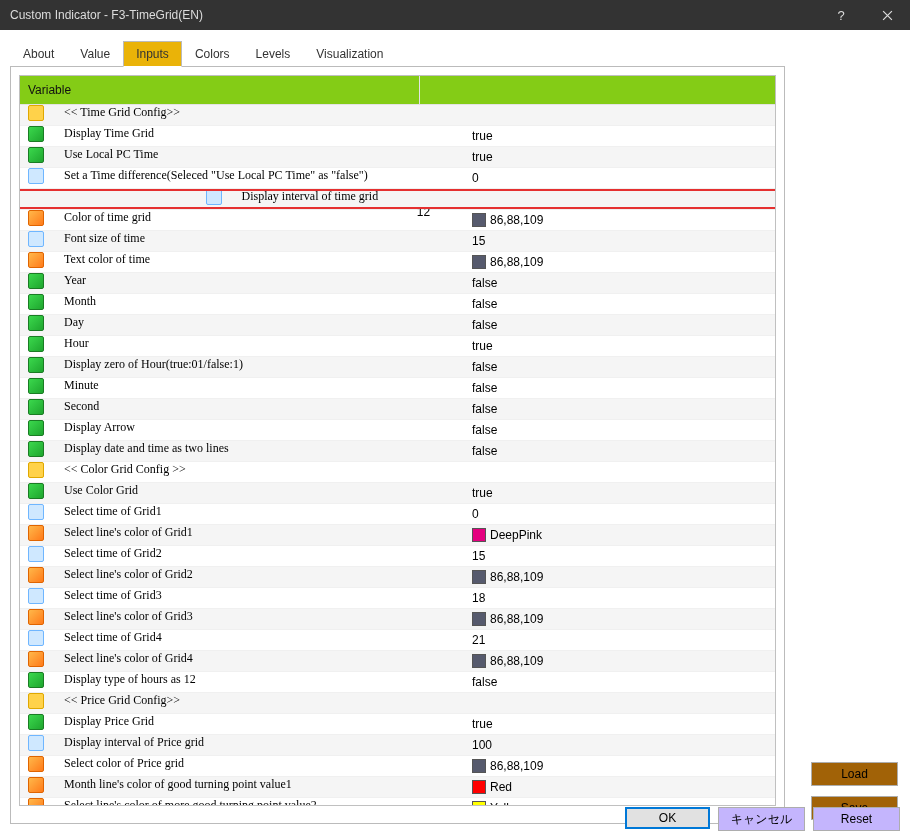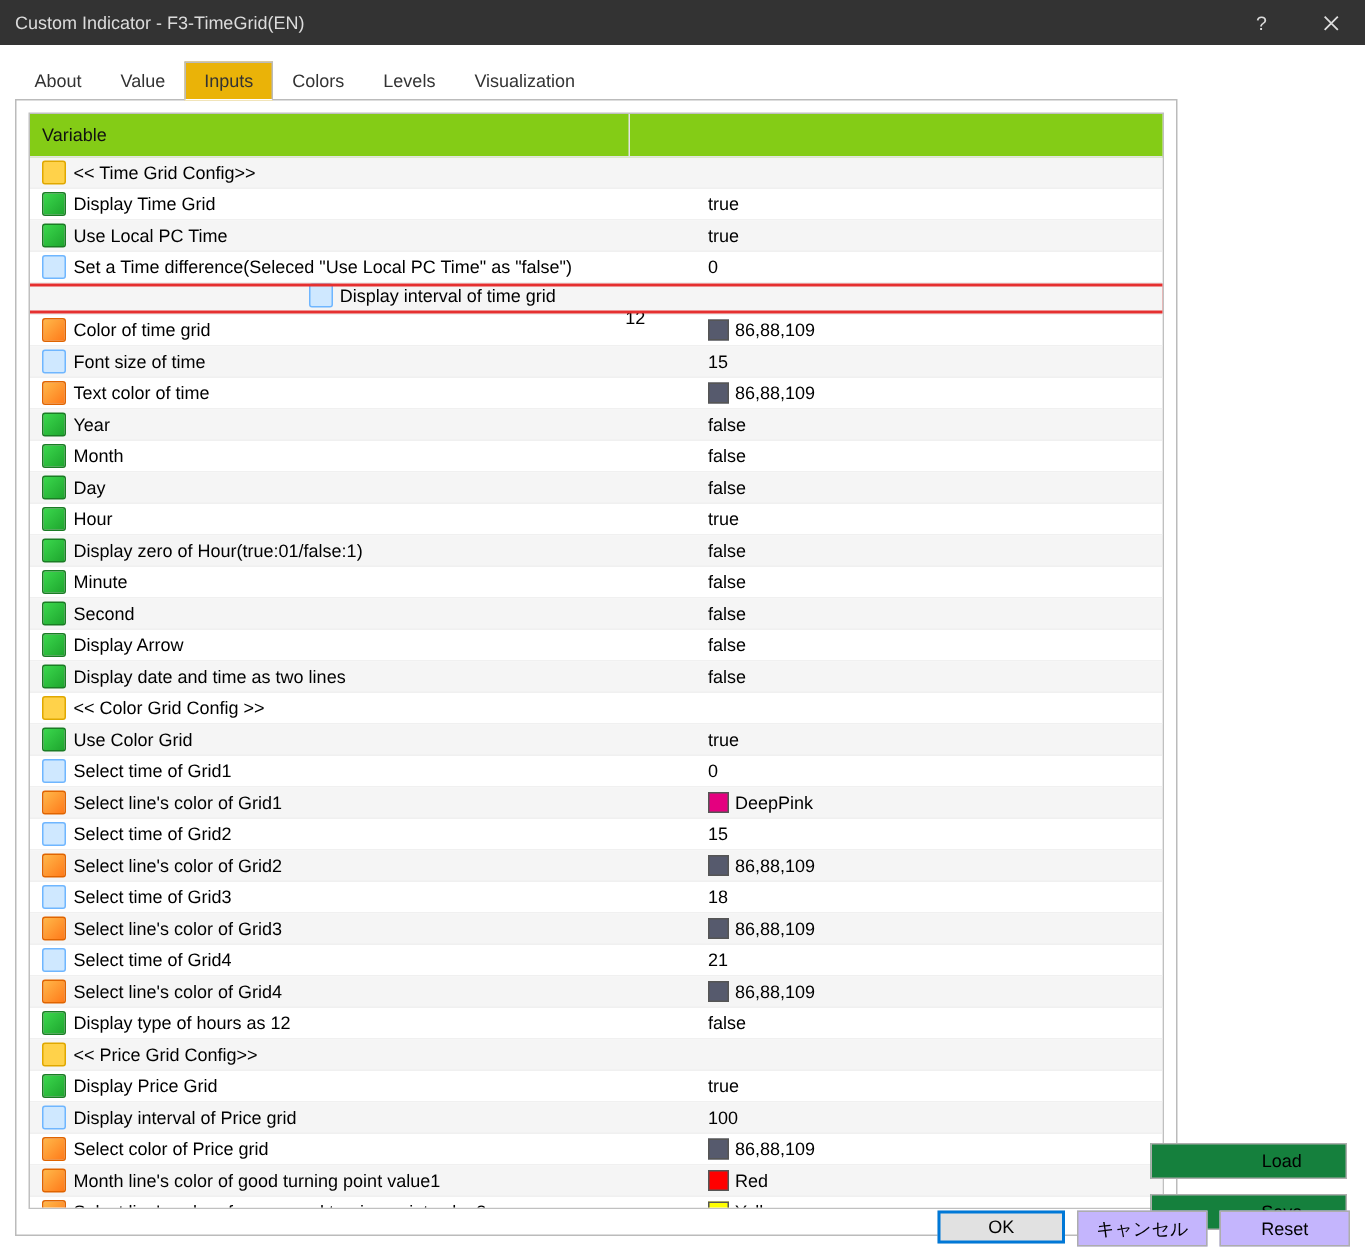--- a/index.html
+++ b/index.html
@@ -89,23 +89,24 @@
   .row {
     display: flex;
     align-items: center;
     height: 20px;
     border-bottom: 1px solid #f0f0f0;
   }
   .row:nth-child(odd) { background: #f5f5f5; }
   .row:nth-child(even) { background: #ffffff; }
   .row .col-var {
     display: flex;
-    align-items: center;
-    gap: 5px;
+    align-items: flex-start;
+    gap: 20px;
     height: 100%;
+    font-family: Liberation Serif, serif;
   }
   .row .col-val {
     display: flex;
     align-items: center;
     gap: 4px;
     height: 100%;
     margin-left: 46px;
   }
   .highlighted {
     position: relative;
@@ -177,26 +178,25 @@
     position: absolute;
     right: 12px;
     top: 732px;
     display: flex;
     flex-direction: column;
     gap: 10px;
   }
   .side-btns .btn {
     width: 85px;
     height: 22px;
-    background: #15803d;
+    background: #a16207;
     border: 1px solid #adadad;
     display: flex;
     align-items: center;
     justify-content: center;
-    padding-left: 44px;
   }
   .grid-body {
     height: 700px;
     overflow: hidden;
   }
   .panel-container {
     position: relative;
     height: 797px;
   }
 </style>

